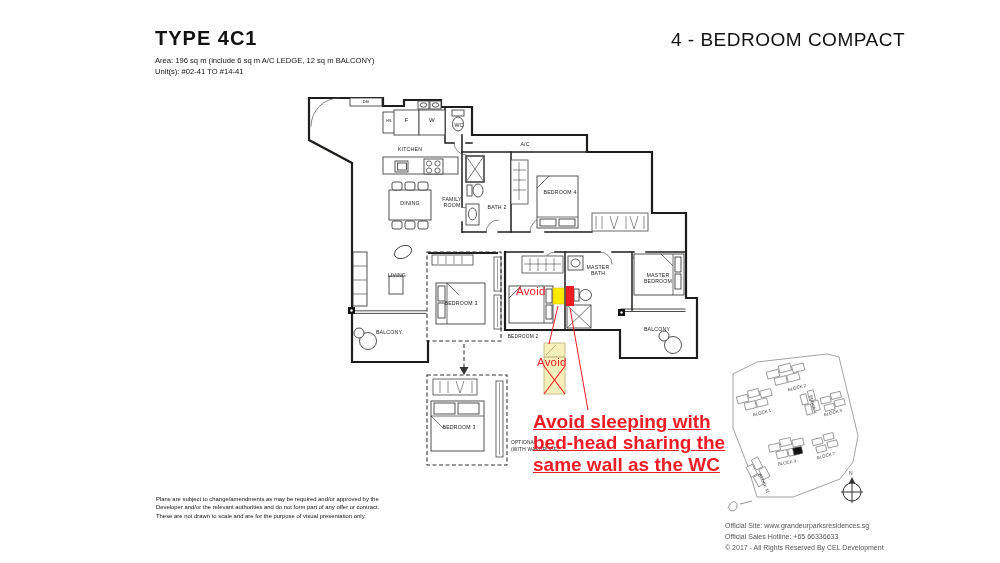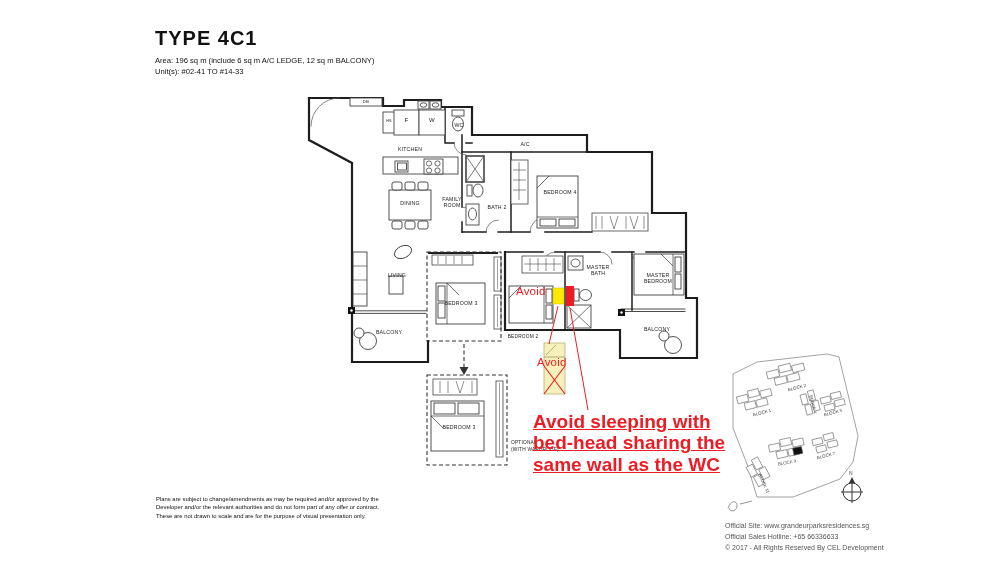--- a/index.html
+++ b/index.html
@@ -238,21 +238,22 @@
       <polygon points="852,477 849,483 855,483" fill="#333" stroke="none"></polygon>
     </g>
 
     <g fill="none" stroke="#777" stroke-width="0.8">
       <path d="M728,508 C731,500 737,500 737,506 C737,511 730,513 729,508 M740,504 L752,501"></path>
     </g>
   </svg>
 
   <div class="abs title" style="left:155px;top:27px;">TYPE 4C1</div>
   <div class="abs sub" style="left:155px;top:56px;">Area: 196 sq m (include 6 sq m A/C LEDGE, 12 sq m BALCONY)</div>
-  <div class="abs sub" style="left:155px;top:66.5px;">Unit(s): #02-41 TO #14-33</div>
+  <div class="abs sub" style="left:155px;top:66.5px;">Unit(s): #02-41 TO #14-41</div>
+  <div class="abs plan-title" style="left:671px;top:29px;">4 - BEDROOM COMPACT</div>
 
   <span class="lbl c tiny" style="left:366px;top:98.5px;font-size:4.4px;">DB</span>
   <span class="lbl c tiny" style="left:389px;top:119px;font-size:3.8px;">HS</span>
   <span class="lbl c" style="left:406.5px;top:117px;font-size:6px;">F</span>
   <span class="lbl c" style="left:432px;top:117px;font-size:6px;">W</span>
   <span class="lbl c" style="left:459px;top:122px;">WC</span>
   <span class="lbl c" style="left:410px;top:146px;">KITCHEN</span>
   <span class="lbl c" style="left:525px;top:141px;">A/C</span>
   <span class="lbl c" style="left:410px;top:200px;">DINING</span>
   <span class="lbl wrap" style="left:452px;top:196px;width:30px;">FAMILY ROOM</span>

